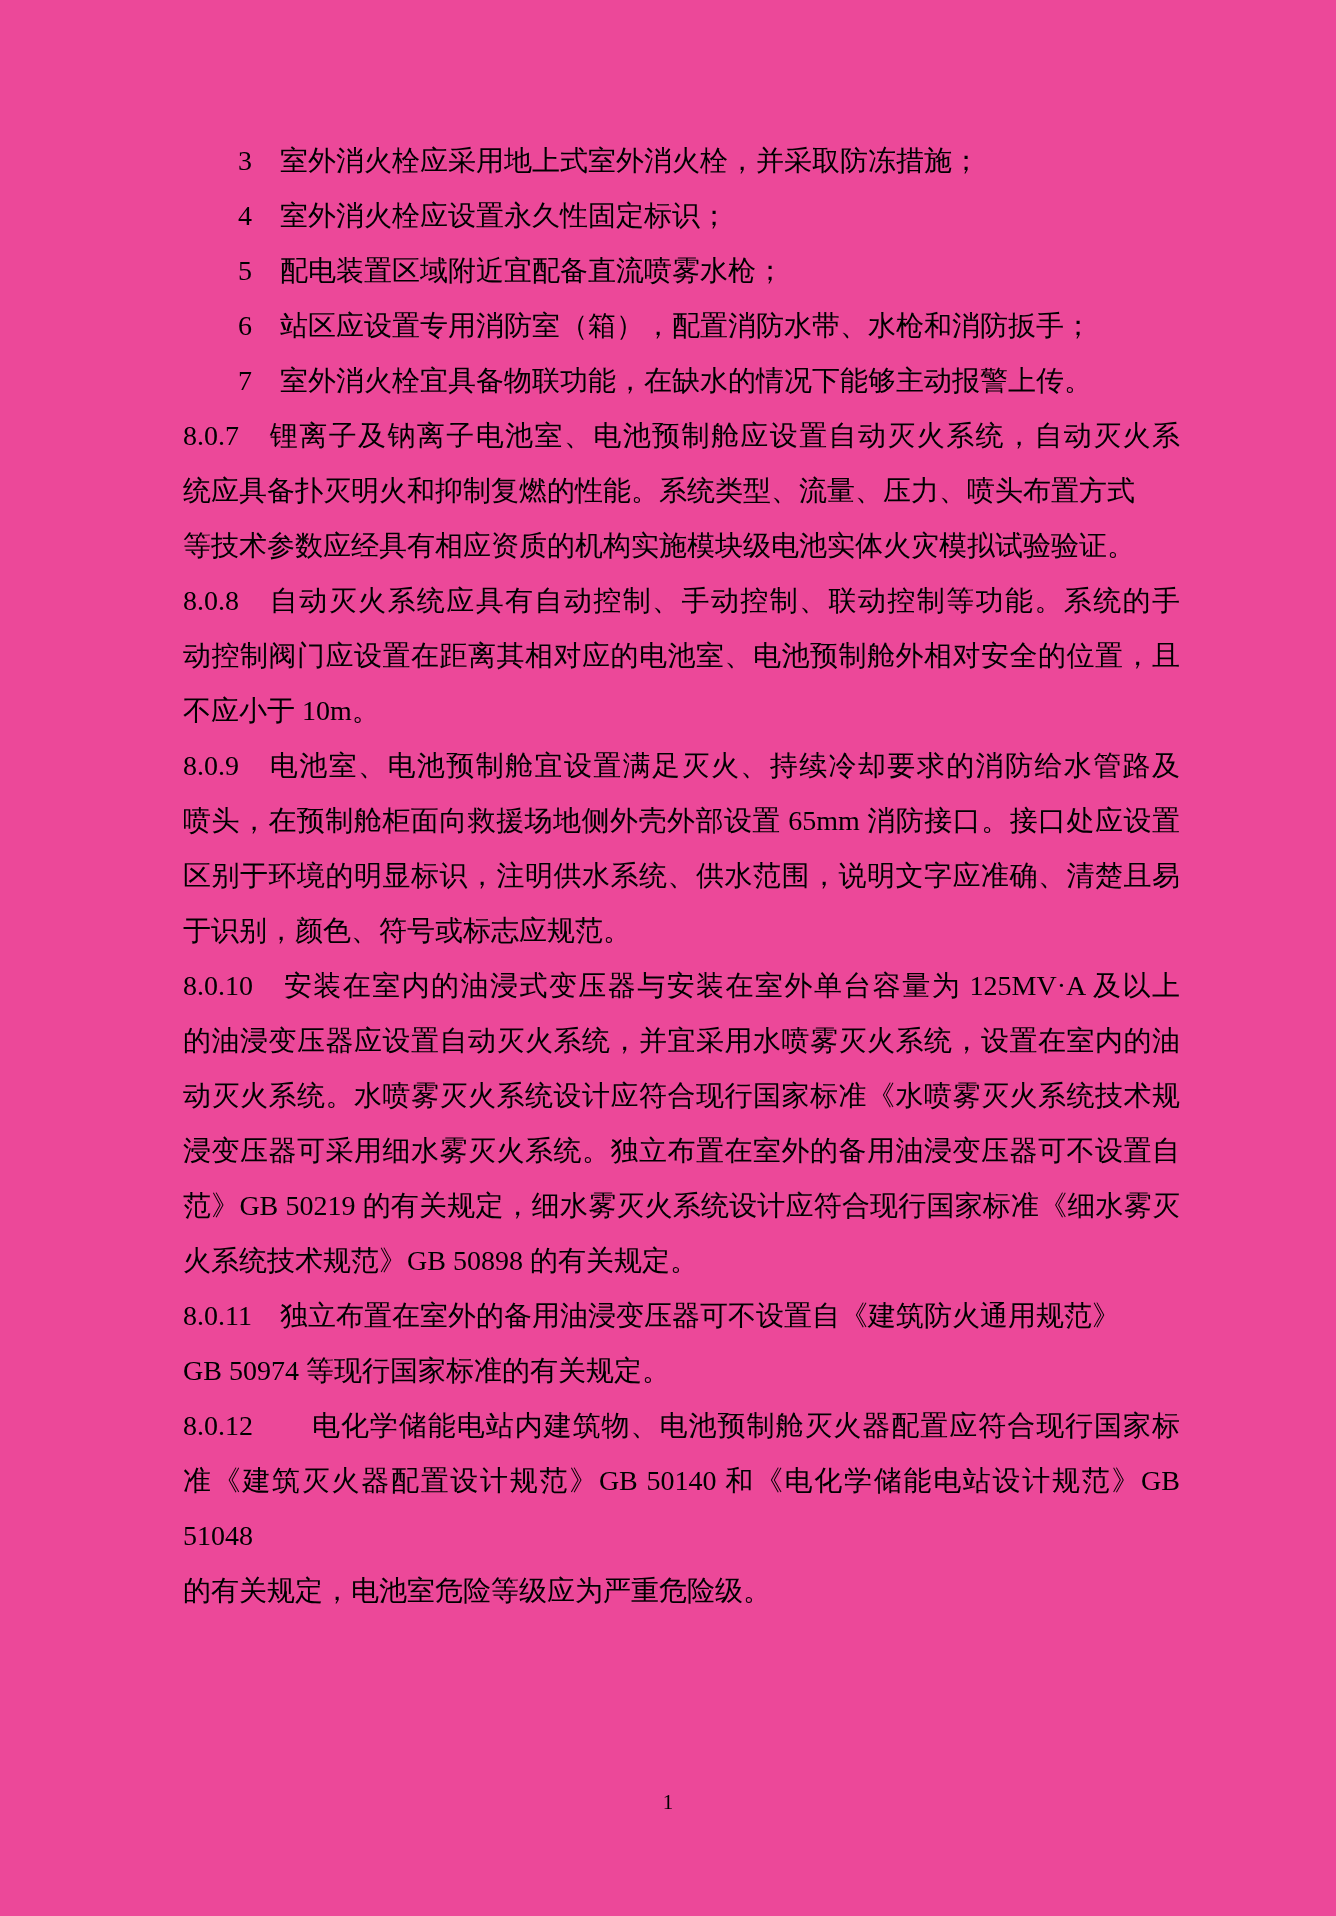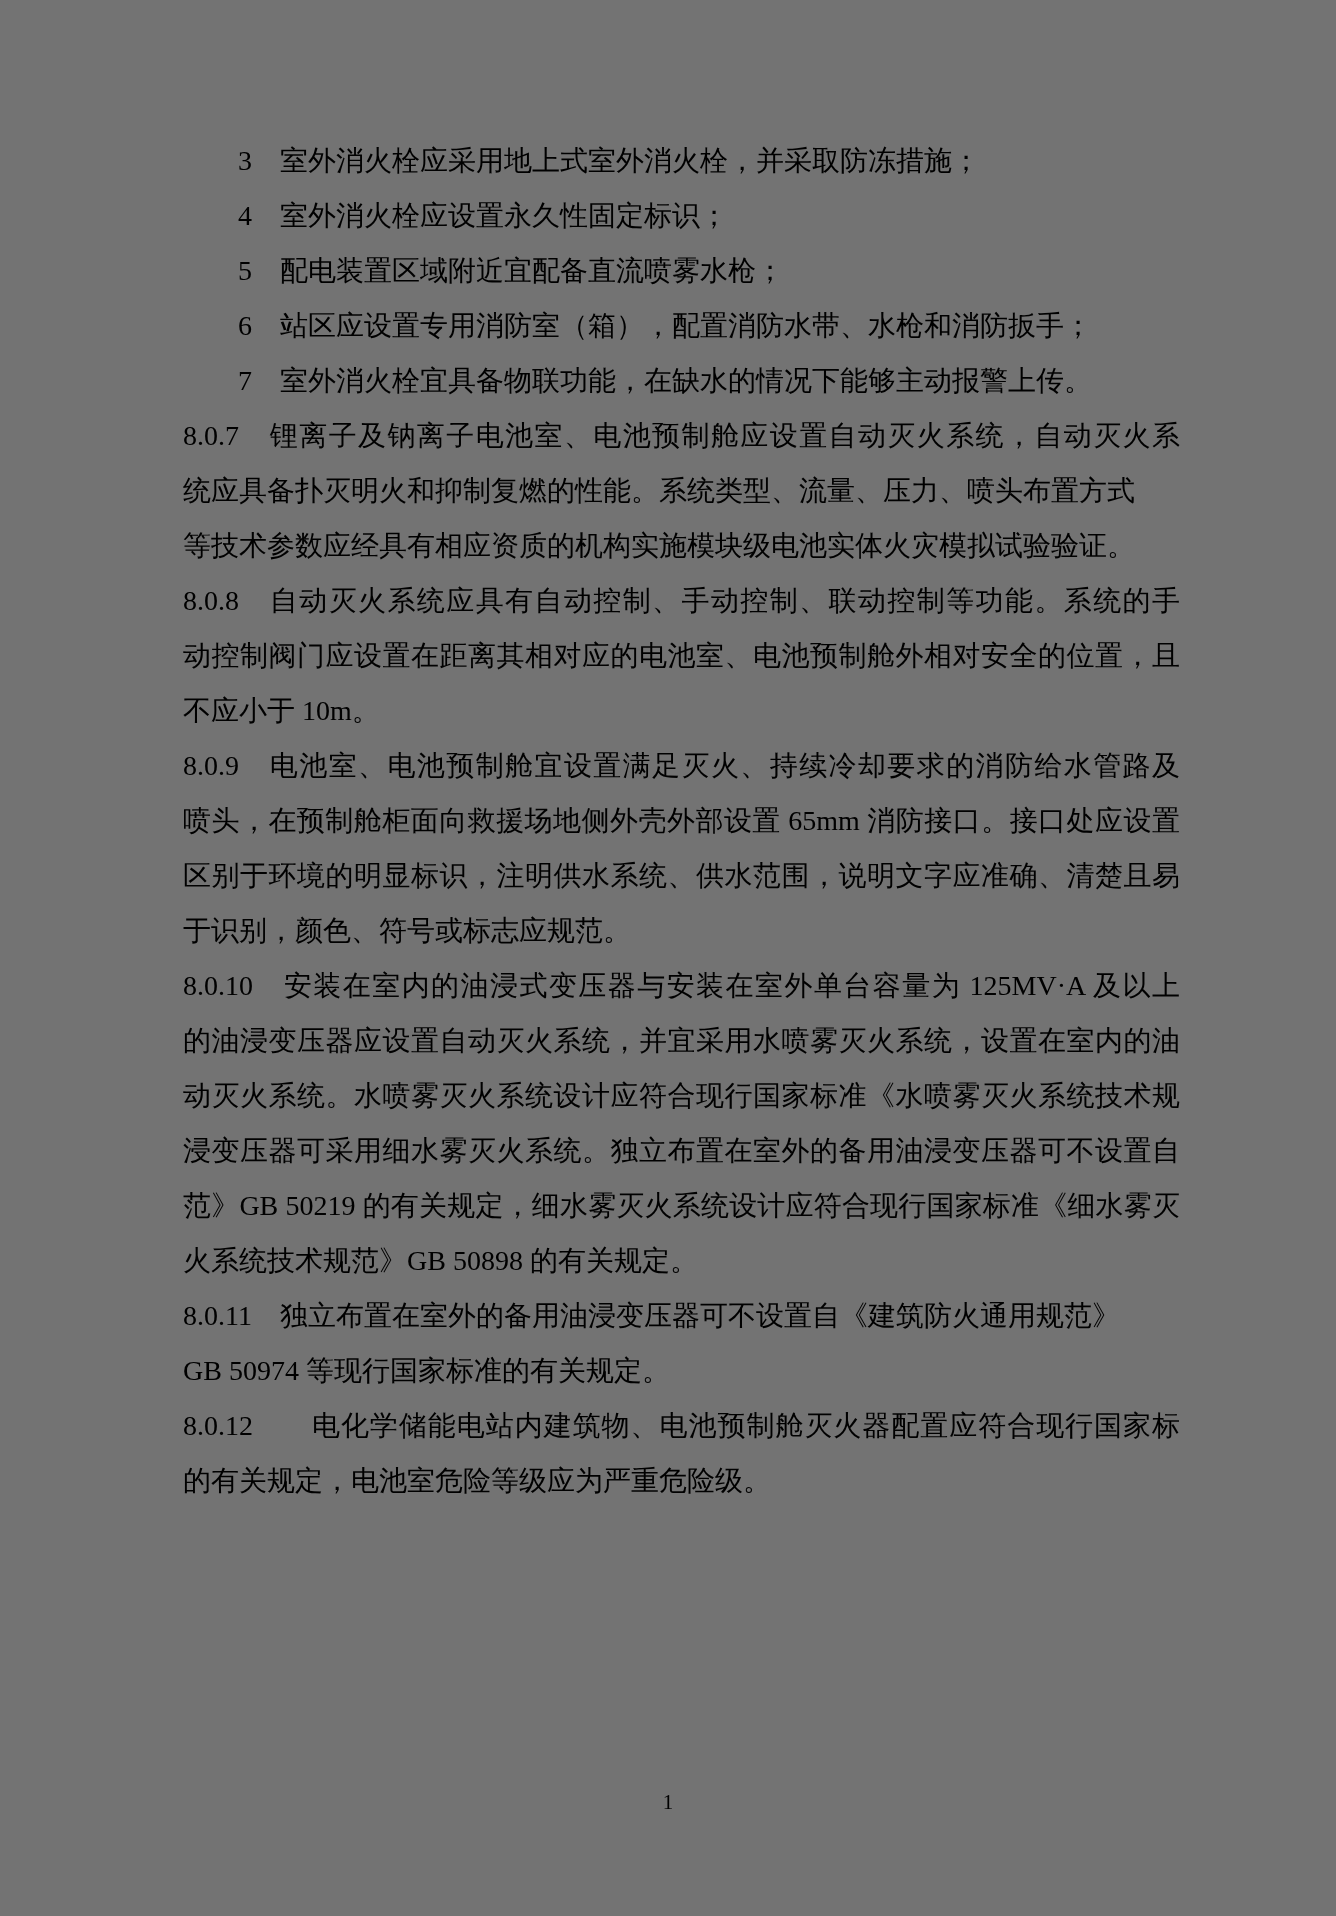--- a/index.html
+++ b/index.html
@@ -1,20 +1,20 @@
 <!DOCTYPE html>
 <html><head>
 <meta charset="utf-8">
 <style>
   html, body { margin: 0; padding: 0; background: #ffffff; }
   .page {
     position: relative;
     width: 1336px;
     height: 1916px;
-    background: #737373;
+    background: #ec4899;
     color: #000000;
     font-family: "Liberation Serif", "DejaVu Serif", serif;
     font-size: 28px;
     overflow: hidden;
   }
   .content {
     position: absolute;
     left: 183px;
     top: 133px;
     width: 997px;
@@ -84,19 +84,20 @@
       <div class="ln">火系统技术规范》GB 50898 的有关规定。</div>
     </div>
 
     <div class="para">
       <div class="ln">8.0.11　独立布置在室外的备用油浸变压器可不设置自《建筑防火通用规范》</div>
       <div class="ln">GB 50974 等现行国家标准的有关规定。</div>
     </div>
 
     <div class="para">
       <div class="ln jf">8.0.12　　电化学储能电站内建筑物、电池预制舱灭火器配置应符合现行国家标</div>
+      <div class="ln jf">准《建筑灭火器配置设计规范》GB 50140 和《电化学储能电站设计规范》GB 51048</div>
       <div class="ln">的有关规定，电池室危险等级应为严重危险级。</div>
     </div>
 
   </div>
 
   <div class="page-number">1</div>
 </div>
 
 </body></html>

